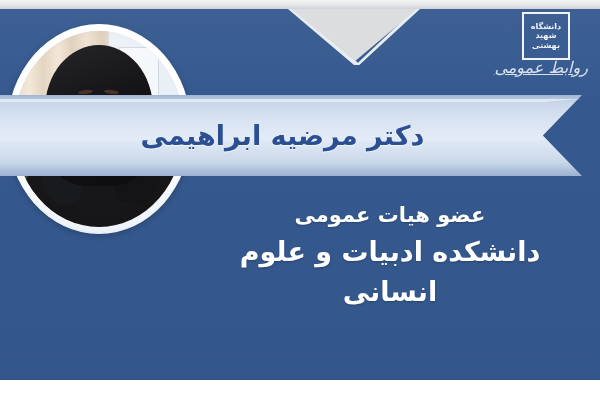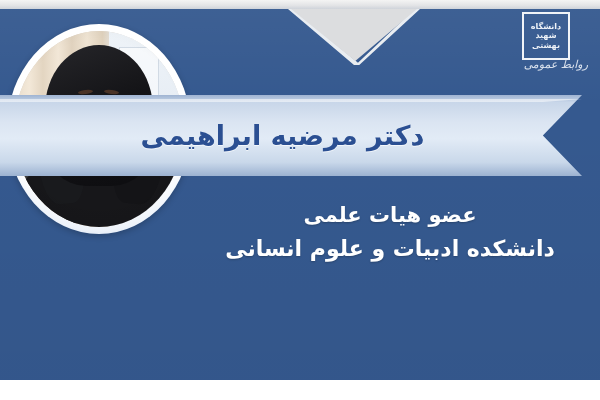--- a/index.html
+++ b/index.html
@@ -125,21 +125,21 @@
     direction: rtl;
     color: #ffffff;
   }
   .subtitle-line-1 {
     font-size: 21px;
     font-weight: bold;
     line-height: 1.5;
     text-shadow: 0 1px 2px rgba(0,0,0,0.22);
   }
   .subtitle-line-2 {
-    font-size: 22px;
+    font-size: 27px;
     font-weight: bold;
     line-height: 1.5;
     text-shadow: 0 1px 2px rgba(0,0,0,0.22);
   }
 
   
   .portrait-wrap {
     position: absolute;
     left: 7px;
     top: 24px;
@@ -300,25 +300,26 @@
     letter-spacing: -0.3px;
   }
   .logo-script {
     position: absolute;
     right: 4px;
     top: 50px;
     width: 110px;
     text-align: right;
     direction: rtl;
     color: #e6ecf5;
-    font-size: 11px;
+    font-size: 16px;
     font-style: italic;
     font-family: "DejaVu Serif", serif;
     letter-spacing: -0.5px;
     opacity: .92;
+    text-decoration: underline;
   }
 </style>
 </head>
 <body>
 
 <div id="stage">
 
   <div class="top-strip"></div>
 
   <div class="blue-panel"></div>
@@ -347,21 +348,21 @@
       <div class="ph-chin-shadow"></div>
       <div class="ph-vignette"></div>
     </div>
   </div>
 
   <div class="ribbon"></div>
   <div class="ribbon-highlight"></div>
   <div class="ribbon-name">دکتر مرضیه ابراهیمی</div>
 
   <div class="subtitle">
-    <div class="subtitle-line-1">عضو هیات علمی</div>
+    <div class="subtitle-line-1">عضو هیات عمومی</div>
     <div class="subtitle-line-2">دانشکده ادبیات و علوم انسانی</div>
   </div>
 
   <div class="logo">
     <div class="logo-box">
       <div class="logo-glyph">دانشگاه شهید بهشتی</div>
     </div>
     <div class="logo-script">روابط عمومی</div>
   </div>
 

